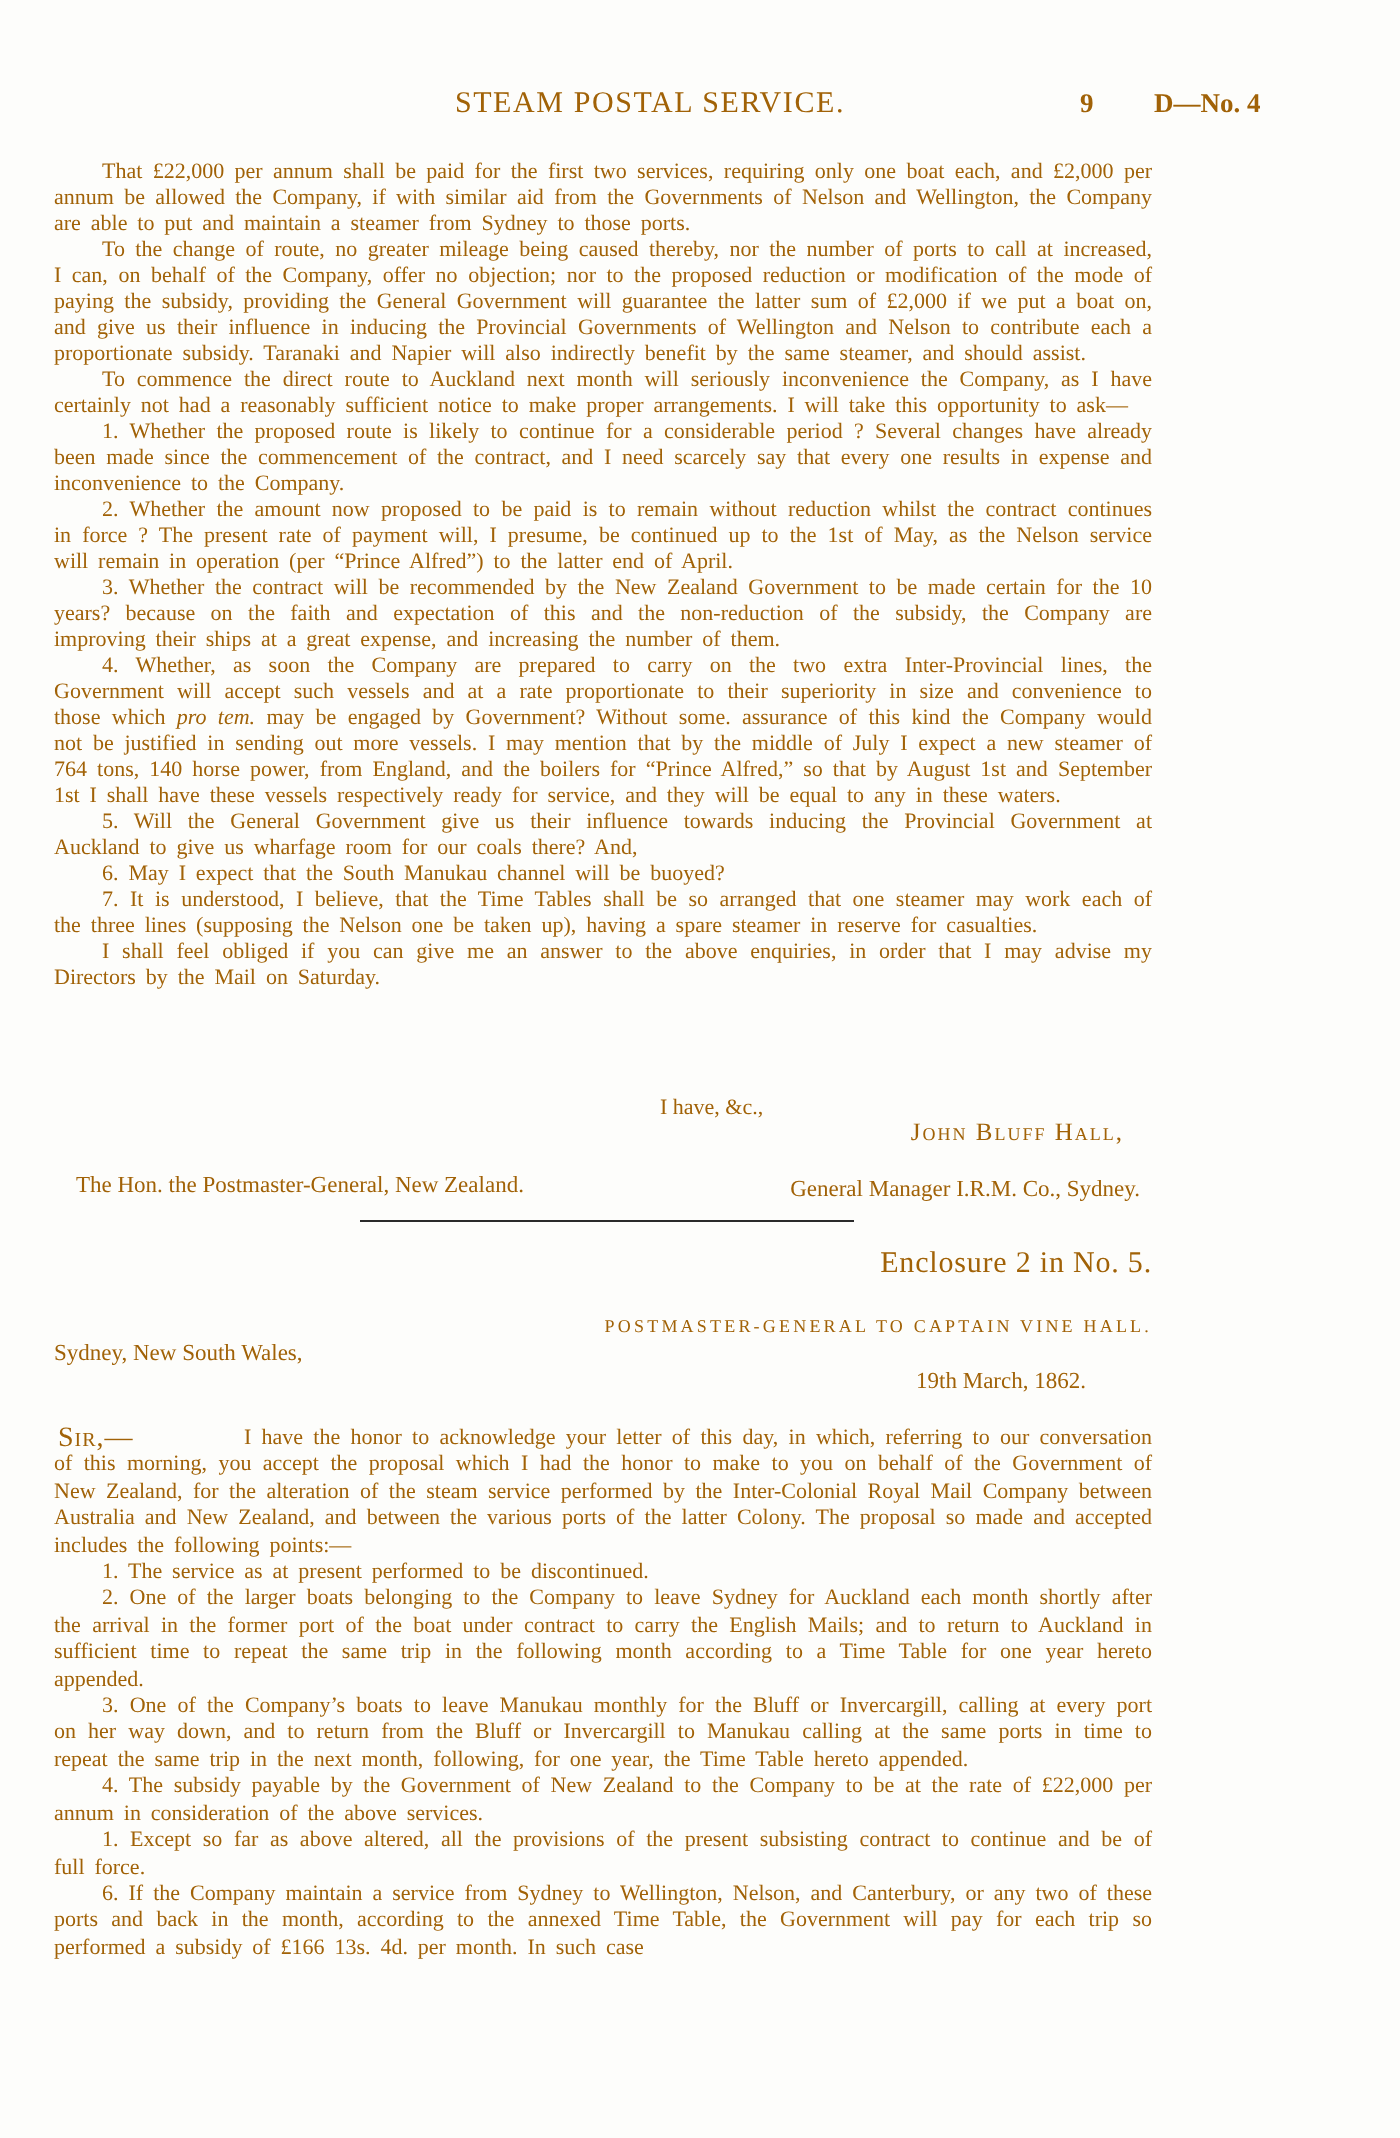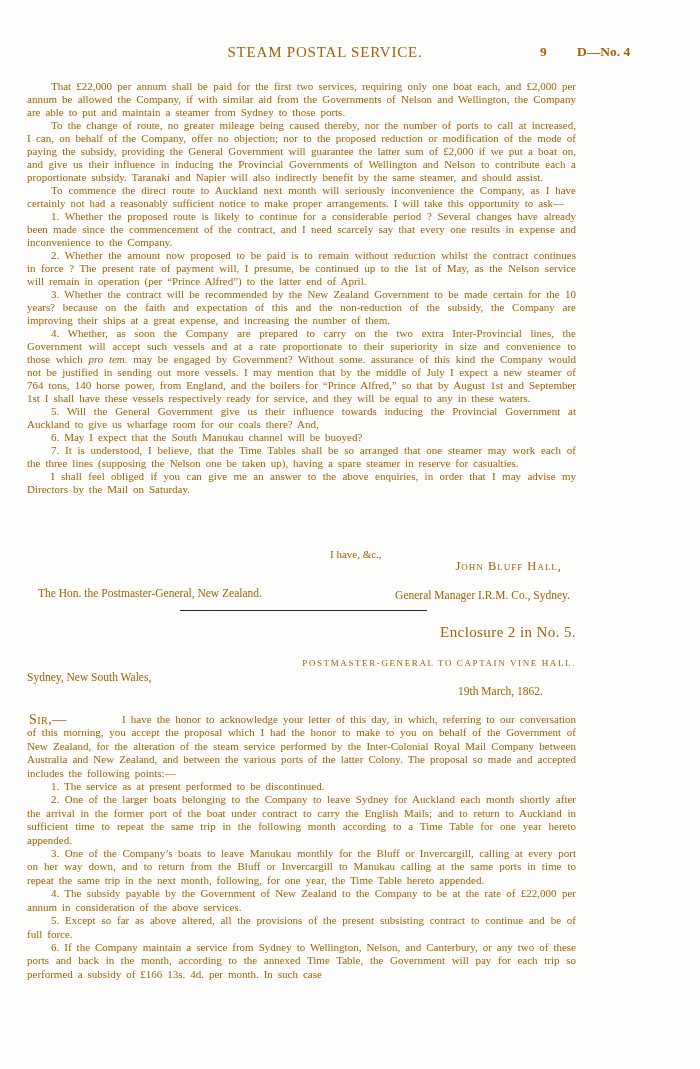--- a/index.html
+++ b/index.html
@@ -124,17 +124,17 @@
   <div class="place-line">Sydney, New South Wales,</div>
   <div class="date-line">19th March, 1862.</div>
   <div class="salutation">Sir,—</div>
 
   <div class="content" id="enclosure-body">
       <p class="para deep-indent">I have the honor to acknowledge your letter of this day, in which, referring to our conversation of this morning, you accept the proposal which I had the honor to make to you on behalf of the Government of New Zealand, for the alteration of the steam service performed by the Inter-Colonial Royal Mail Company between Australia and New Zealand, and between the various ports of the latter Colony.  The proposal so made and accepted includes the following points:—</p>
       <p class="para">1. The service as at present performed to be discontinued.</p>
       <p class="para">2. One of the larger boats belonging to the Company to leave Sydney for Auckland each month shortly after the arrival in the former port of the boat under contract to carry the English Mails; and to return to Auckland in sufficient time to repeat the same trip in the following month according to a Time Table for one year hereto appended.</p>
       <p class="para">3. One of the Company’s boats to leave Manukau monthly for the Bluff or Invercargill, calling at every port on her way down, and to return from the Bluff or Invercargill to Manukau calling at the same ports in time to repeat the same trip in the next month, following, for one year, the Time Table hereto appended.</p>
       <p class="para">4. The subsidy payable by the Government of New Zealand to the Company to be at the rate of £22,000 per annum in consideration of the above services.</p>
-      <p class="para">5. Except so far as above altered, all the provisions of the present subsisting contract to continue and be of full force.</p>
+      <p class="para">1. Except so far as above altered, all the provisions of the present subsisting contract to continue and be of full force.</p>
       <p class="para">6. If the Company maintain a service from Sydney to Wellington, Nelson, and Canterbury, or any two of these ports and back in the month, according to the annexed Time Table, the Government will pay for each trip so performed a subsidy of £166 13s. 4d. per month.  In such case</p>
     </div>
 
 </div>
 
 </body></html>

